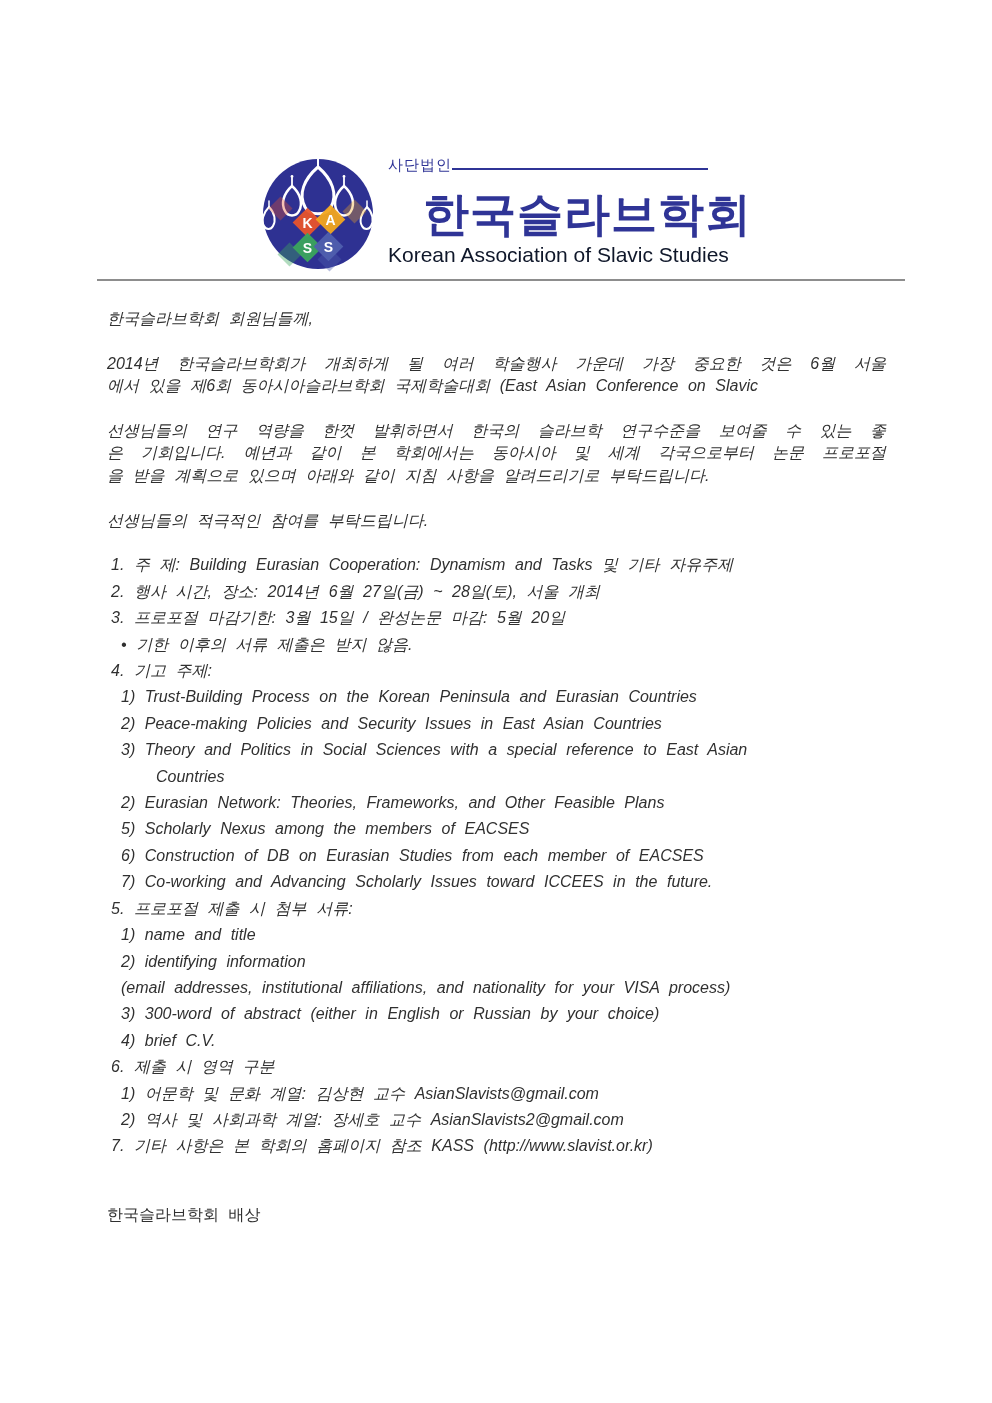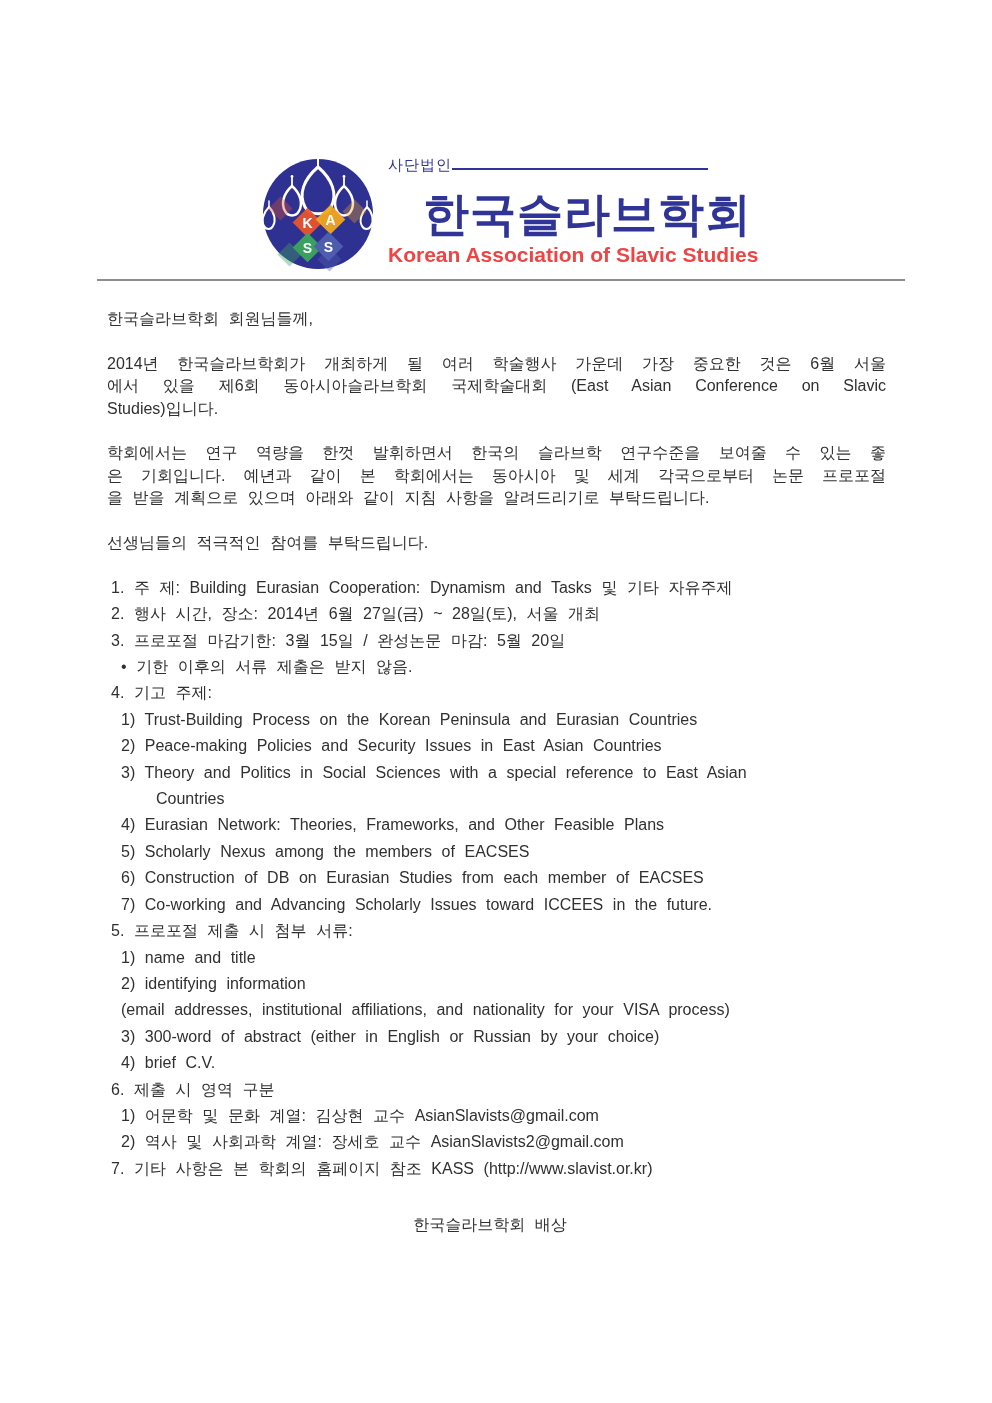--- a/index.html
+++ b/index.html
@@ -5,34 +5,34 @@
   html,body{margin:0;padding:0;background:#ffffff;}
   .page{
     position:relative;width:992px;height:1403px;background:#ffffff;overflow:hidden;
     font-family:"Liberation Sans","DejaVu Sans",sans-serif;color:#2f2f2f;
   }
   
   .emblem{position:absolute;left:256px;top:150px;}
   .org-type{position:absolute;left:388px;top:156px;font-size:15px;font-weight:400;color:#2f3496;letter-spacing:1px;}
   .org-rule{position:absolute;left:452px;top:168px;width:256px;height:2px;background:#2f3496;}
   .title-ko{position:absolute;left:383px;top:184px;font-size:46px;font-weight:600;color:#2f3496;letter-spacing:1px;white-space:nowrap;margin-left:40px;}
-  .title-en{position:absolute;left:388px;top:243px;font-size:21px;font-weight:700;color:#ef4444;white-space:nowrap;}
+  .title-en{position:absolute;left:388px;top:243px;font-size:21px;font-weight:400;color:#0f172a;white-space:nowrap;}
   .divider{position:absolute;left:97px;top:279px;width:808px;height:0;border-top:2px solid #8d8d8d;}
   
   .content{
     position:absolute;left:107px;top:308px;width:779px;
     font-size:16px;line-height:22.4px;word-spacing:0.32em;color:#303030;
   }
-  .block{margin:0 0 22.4px 0;}
+  .block{margin:0 0 22.4px 0;font-style:italic;}
   .line{min-height:22.4px;}
   .para .jline:not(:last-child){text-align:justify;text-align-last:justify;text-justify:inter-word;}
   .list .line{margin:4px;}
   .ind-1{padding-left:10px;}
   .ind-2{padding-left:45px;}
-  .closing{margin-top:34px;text-align:center;padding-right:13px;}
+  .closing{margin-top:46px;text-align:left;padding-right:13px;}
 </style>
 </head>
 <body>
 
 <div class="page">
 
   <svg class="emblem" width="128" height="136" viewBox="0 0 128 136">
     <circle cx="62" cy="64" r="55" fill="#2e3192"></circle>
     <g stroke="#ffffff" fill="none" stroke-linecap="round">
       <path d="M62,17 C76,29 82,44 75,57 C71,66 53,66 49,57 C42,44 48,29 62,17 Z" stroke-width="3"></path>
@@ -77,44 +77,43 @@
 
   <div class="content">
 
     <div class="block line">한국슬라브학회 회원님들께,</div>
 
 
     <div class="block para">
 
     <div class="line jline">2014년 한국슬라브학회가 개최하게 될 여러 학술행사 가운데 가장 중요한 것은 6월 서울</div>
         <div class="line jline">에서 있을 제6회 동아시아슬라브학회 국제학술대회 (East Asian Conference on Slavic</div>
-        <div class="line jline">Studies)입니다.</div>
       </div>
 
     <div class="block para">
 
-    <div class="line jline">학회에서는 연구 역량을 한껏 발휘하면서 한국의 슬라브학 연구수준을 보여줄 수 있는 좋</div>
+    <div class="line jline">선생님들의 연구 역량을 한껏 발휘하면서 한국의 슬라브학 연구수준을 보여줄 수 있는 좋</div>
         <div class="line jline">은 기회입니다. 예년과 같이 본 학회에서는 동아시아 및 세계 각국으로부터 논문 프로포절</div>
         <div class="line jline">을 받을 계획으로 있으며 아래와 같이 지침 사항을 알려드리기로 부탁드립니다.</div>
       </div>
 
     <div class="block line">선생님들의 적극적인 참여를 부탁드립니다.</div>
 
     <div class="block list">
 
     <div class="line">1. 주 제: Building Eurasian Cooperation: Dynamism and Tasks 및 기타 자유주제</div>
         <div class="line">2. 행사 시간, 장소: 2014년 6월 27일(금) ~ 28일(토), 서울 개최</div>
         <div class="line">3. 프로포절 마감기한: 3월 15일 / 완성논문 마감: 5월 20일</div>
         <div class="line ind-1">• 기한 이후의 서류 제출은 받지 않음.</div>
         <div class="line">4. 기고 주제:</div>
         <div class="line ind-1">1) Trust-Building Process on the Korean Peninsula and Eurasian Countries</div>
         <div class="line ind-1">2) Peace-making Policies and Security Issues in East Asian Countries</div>
         <div class="line ind-1">3) Theory and Politics in Social Sciences with a special reference to East Asian</div>
         <div class="line ind-2">Countries</div>
-        <div class="line ind-1">4) Eurasian Network: Theories, Frameworks, and Other Feasible Plans</div>
+        <div class="line ind-1">2) Eurasian Network: Theories, Frameworks, and Other Feasible Plans</div>
         <div class="line ind-1">5) Scholarly Nexus among the members of EACSES</div>
         <div class="line ind-1">6) Construction of DB on Eurasian Studies from each member of EACSES</div>
         <div class="line ind-1">7) Co-working and Advancing Scholarly Issues toward ICCEES in the future.</div>
         <div class="line">5. 프로포절 제출 시 첨부 서류:</div>
         <div class="line ind-1">1) name and title</div>
         <div class="line ind-1">2) identifying information</div>
         <div class="line ind-1">(email addresses, institutional affiliations, and nationality for your VISA process)</div>
         <div class="line ind-1">3) 300-word of abstract (either in English or Russian by your choice)</div>
         <div class="line ind-1">4) brief C.V.</div>
         <div class="line">6. 제출 시 영역 구분</div>

